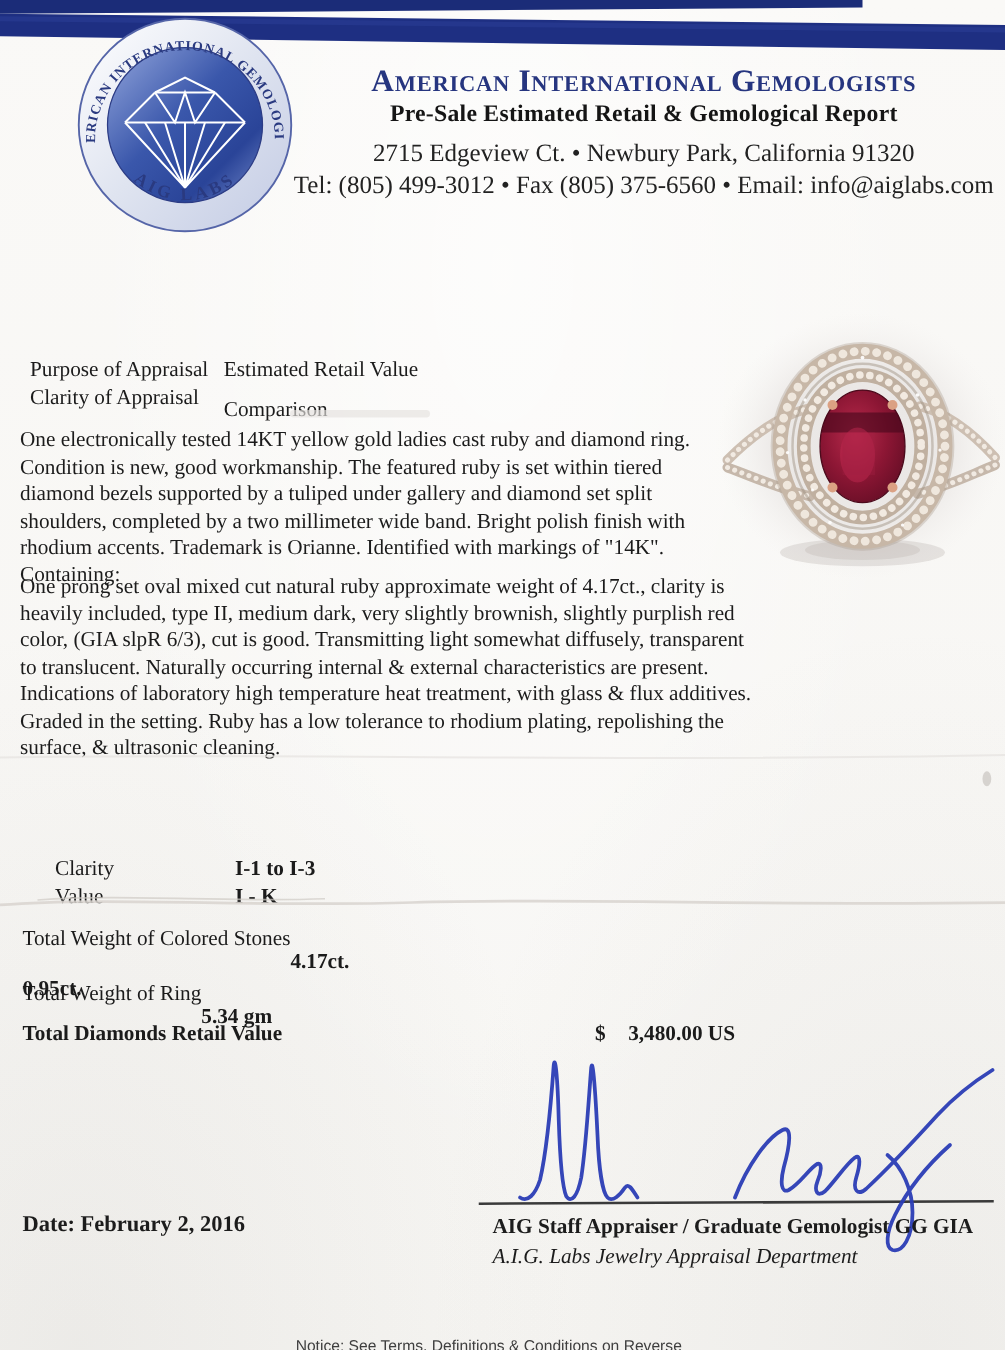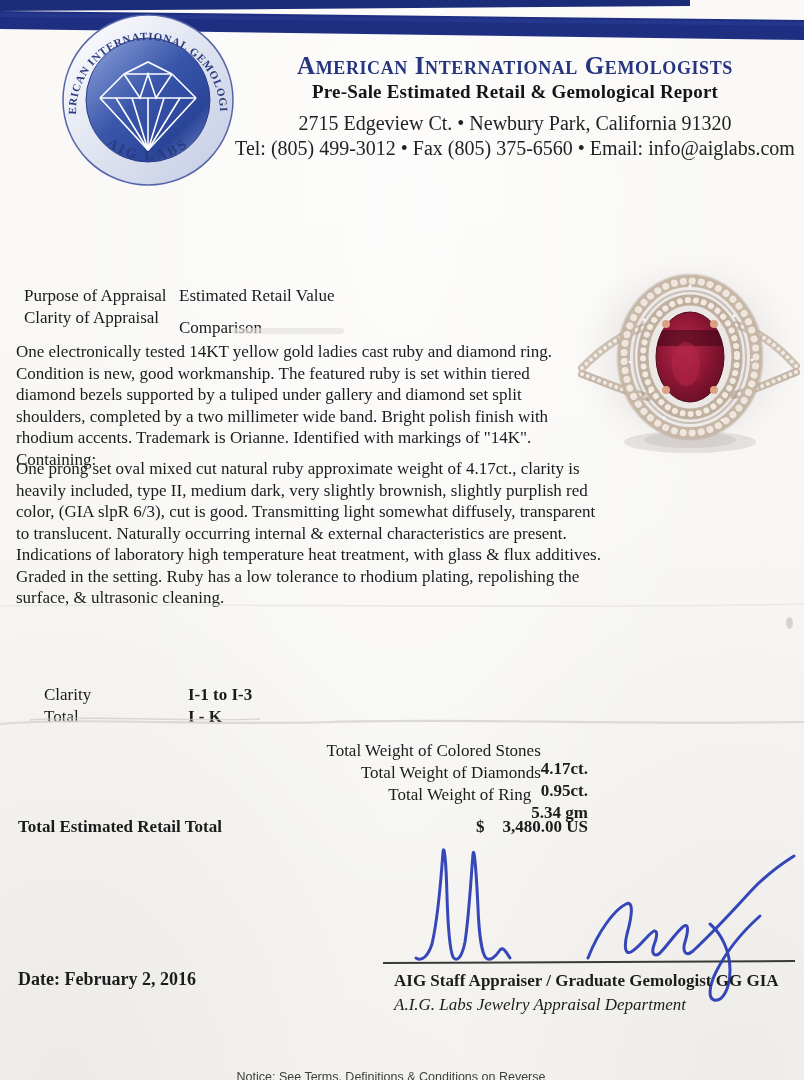--- a/index.html
+++ b/index.html
@@ -18,21 +18,21 @@
   .report-title{font-size:19px;font-weight:700;letter-spacing:.2px;color:#151515;margin-top:1px;white-space:nowrap;}
   .addr{font-size:20px;margin-top:9px;color:#222;white-space:nowrap;}
   .contact{font-size:20px;margin-top:2px;color:#222;white-space:nowrap;}
   .body-text{font-size:17px;line-height:21.5px;color:#1b1b1b;}
   .b{font-weight:700;}
   .meta-label{left:24px;width:150px;}
   .meta-value{left:179px;font-weight:400;}
   .para{left:16px;}
   .grade-label{left:44px;}
   .grade-value{left:144px;font-weight:700;margin-left:44px;}
-  .tot-row{left:18px;width:570px;display:flex;justify-content:flex-end;}
+  .tot-row{left:18px;width:570px;display:flex;justify-content:flex-start;}
   .tot-row .val{font-weight:700;margin-top:18px;}
   .retail-row{left:18px;width:570px;}
   .retail-row .cur{position:absolute;left:458px;top:0;font-weight:700;}
   .retail-row .val{position:absolute;right:0;top:0;font-weight:700;}
   .date-line{left:18px;top:969px;font-size:18px;font-weight:700;}
   .appr-title{left:394px;top:971px;width:406px;font-size:17px;font-weight:700;white-space:nowrap;}
   .appr-dept{left:394px;top:995px;font-size:17px;font-style:italic;}
   .notice{left:0;top:1070px;width:782px;text-align:center;font-family:"Liberation Sans",sans-serif;font-size:12.5px;color:#3e3e3e;}
   .smudge{left:232px;top:328px;width:112px;height:6px;background:#e5e2de;border-radius:3px;opacity:.65;}
   .speck{left:786px;top:617px;width:7px;height:12px;background:#c9c5c0;border-radius:50%;opacity:.7;}
@@ -96,44 +96,43 @@
   <div class="abs body-text meta-label" style="top:307px">Clarity of Appraisal</div>
   <div class="abs body-text meta-value" style="top:317px">Comparison</div>
 
   <div class="abs smudge"></div>
 
   <div class="abs body-text para" style="top:341px;width:572px">One electronically tested 14KT yellow gold ladies cast ruby and diamond ring. Condition is new, good workmanship.  The featured ruby is set within tiered diamond bezels supported by a tuliped under gallery and diamond set split shoulders, completed by a two millimeter wide band. Bright polish finish with rhodium accents.  Trademark is Orianne.  Identified with markings of "14K".  Containing:</div>
   <div class="abs body-text para" style="top:458px;width:585px">One prong set oval mixed cut natural ruby approximate weight of 4.17ct., clarity is heavily included, type II, medium dark, very slightly brownish, slightly purplish red color, (GIA slpR 6/3), cut is good.    Transmitting light somewhat diffusely, transparent to translucent. Naturally occurring internal &amp; external characteristics are present. Indications of laboratory high temperature heat treatment, with glass &amp; flux additives.  Graded in the setting. Ruby has a low tolerance to rhodium plating, repolishing the surface, &amp; ultrasonic cleaning.</div>
 
   <div class="abs body-text grade-label" style="top:684px">Clarity</div>
   <div class="abs body-text grade-value" style="top:684px">I-1 to I-3</div>
-  <div class="abs body-text grade-label" style="top:706px">Total</div>
+  <div class="abs body-text grade-label" style="top:706px">Value</div>
   <div class="abs body-text grade-value" style="top:706px">I - K</div>
 
   <svg class="abs" style="left:0;top:595px" width="804" height="140">
     <path d="M0,11 C200,7 500,15 804,9" stroke="#e6e3df" stroke-width="1.6" fill="none" opacity=".7"></path>
     <path d="M0,129 C90,122 200,131 330,127 C470,123 600,130 804,127" stroke="#d8d4cf" stroke-width="2.2" fill="none" opacity=".85"></path>
     <path d="M30,125 C100,120 180,127 260,124" stroke="#cfcac4" stroke-width="1.4" fill="none" opacity=".7"></path>
   </svg>
 
   <div class="abs body-text tot-row" style="top:740px">
     <span>Total Weight of Colored Stones</span>
     <span class="val">4.17ct.</span>
   </div>
   <div class="abs body-text tot-row" style="top:762px">
-    <span>Total Weight of Diamonds</span>
     <span class="val">0.95ct.</span>
   </div>
   <div class="abs body-text tot-row" style="top:784px">
     <span>Total Weight of Ring</span>
     <span class="val">5.34 gm</span>
   </div>
 
   <div class="abs body-text retail-row" style="top:816px;height:22px">
-    <span class="b">Total Estimated Retail Total</span>
+    <span class="b">Total Diamonds Retail Value</span>
     <span class="cur">$</span>
     <span class="val">3,480.00 US</span>
   </div>
 
   <svg class="abs" style="left:574px;top:250px" width="230" height="215" viewBox="0 0 230 215">
     <defs>
       <radialGradient id="bgFade" cx=".5" cy=".5" r=".5">
         <stop offset="0" stop-color="#e9e6e4"></stop>
           <stop offset=".6" stop-color="#ebe8e6" stop-opacity=".95"></stop>
         <stop offset="1" stop-color="#f4f2f0" stop-opacity="0"></stop>

